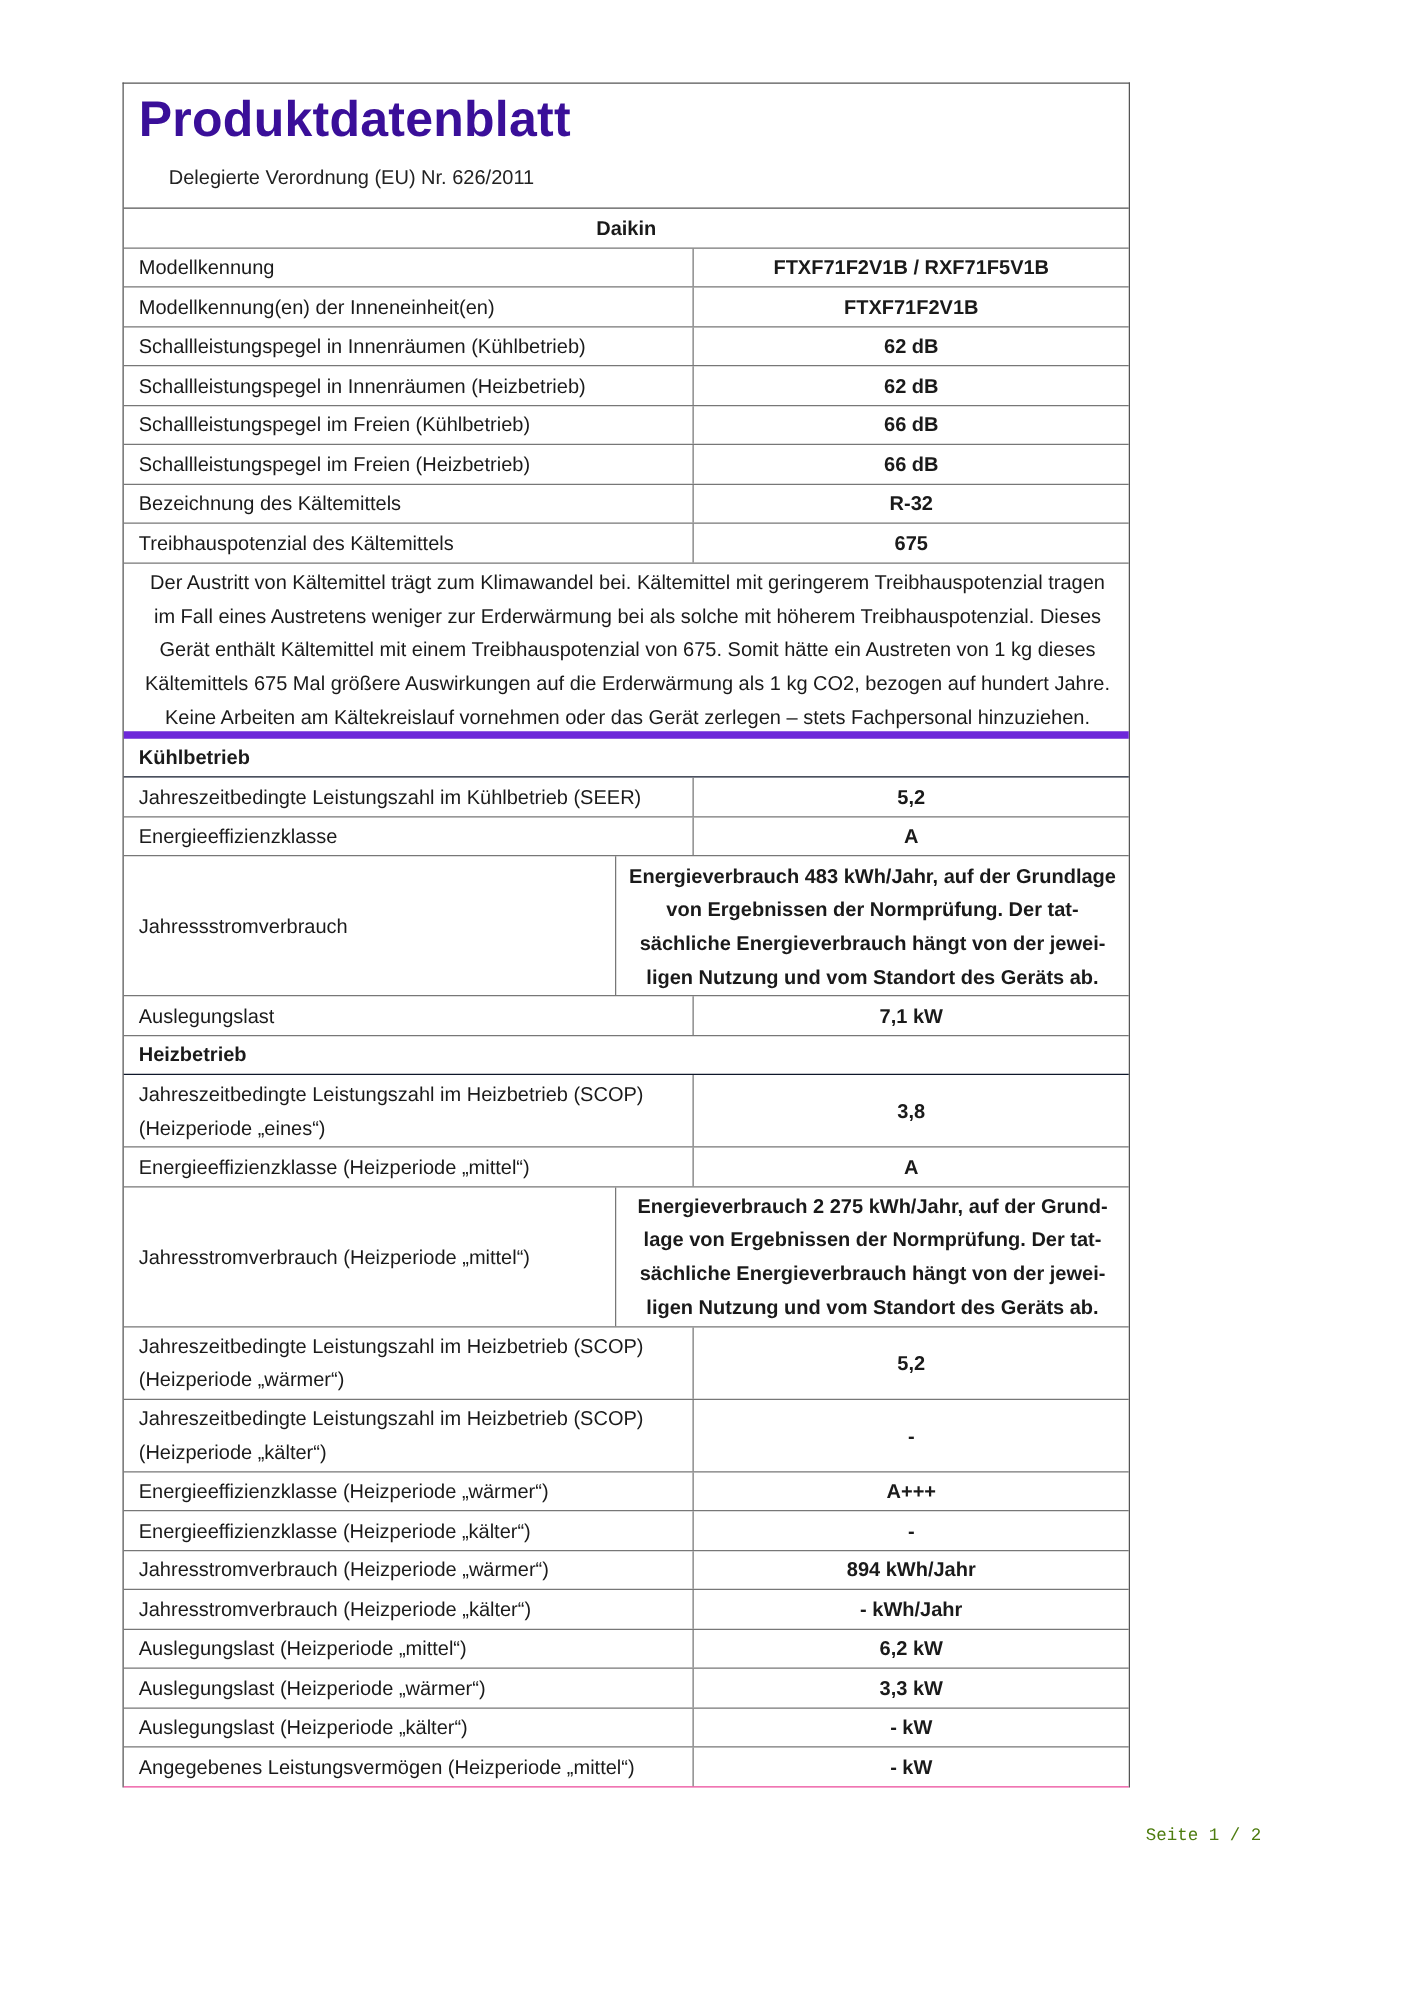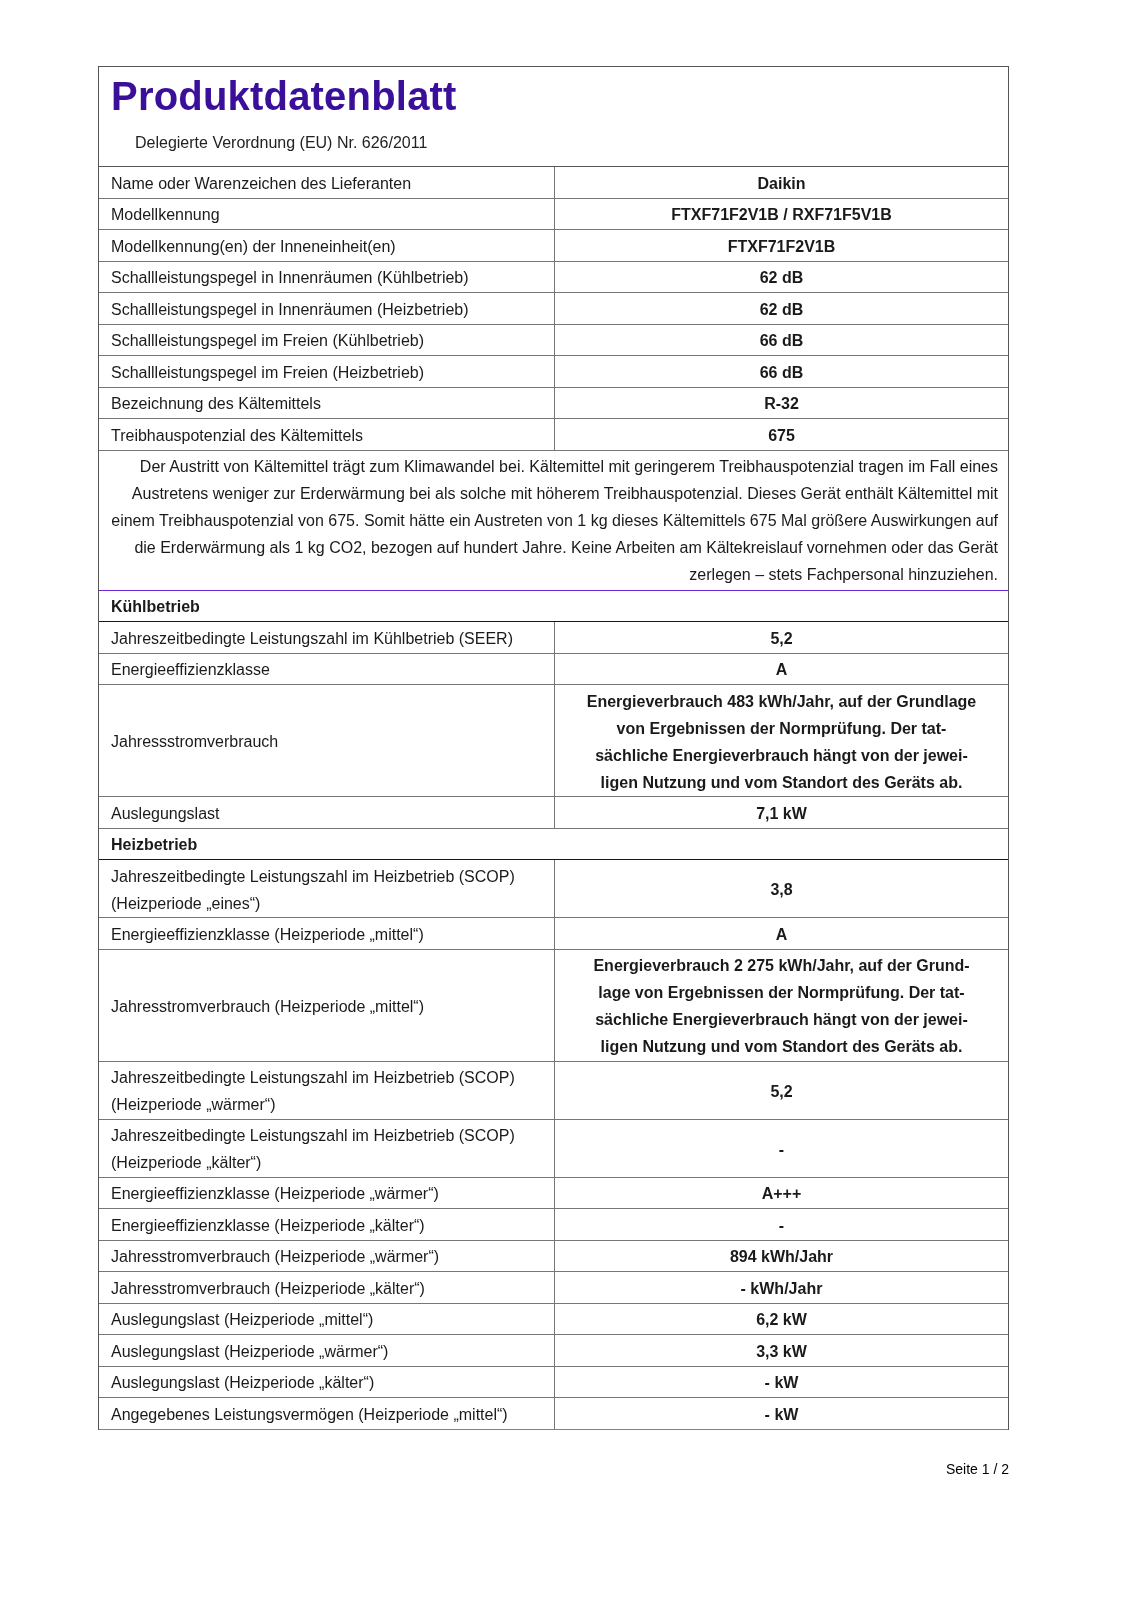--- a/index.html
+++ b/index.html
@@ -12,21 +12,21 @@
       height: 1600px;
       position: relative;
       overflow: hidden;
       font-family: "Liberation Sans", "DejaVu Sans", sans-serif;
       color: #1a1a1a;
     }
     .sheet {
       position: absolute;
       left: 98px;
       top: 66px;
-      width: 911px;
+      width: 806px;
       border: 1px solid #555;
       border-bottom: none;
       box-sizing: border-box;
     }
     .title-block {
       height: 100px;
       border-bottom: 1px solid #555;
       padding-left: 12px;
       box-sizing: border-box;
       position: relative;
@@ -90,51 +90,50 @@
       height: 31.5px;
       border-bottom: 1px solid #0f172a;
       padding: 2px 12px 0 12px;
       box-sizing: border-box;
       font-weight: bold;
       font-size: 16px;
       line-height: 27px;
     }
     .paragraph {
       height: 140px;
-      border-bottom: 1px solid #6d28d9;
+      border-bottom: 6px solid #6d28d9;
       padding: 2px 10px 0 12px;
       box-sizing: border-box;
       font-size: 16px;
       line-height: 27px;
-      text-align: right;
+      text-align: center;
     }
     .last-row {
       border-bottom: 1px solid #ec4899;
     }
     .footer {
       position: absolute;
       top: 1461px;
       right: 122px;
-      font-family: Liberation Sans, sans-serif;
+      font-family: Liberation Mono, monospace;
       font-size: 14px;
-      color: #000000;
+      color: #4d7c0f;
     }
   </style>
 </head>
 <body>
 
 <div class="sheet">
 
   <div class="title-block">
     <h1 class="title">Produktdatenblatt</h1>
     <div class="subtitle">Delegierte Verordnung (EU) Nr. 626/2011</div>
   </div>
 
   <div class="row h1">
-    <div class="label">Name oder Warenzeichen des Lieferanten</div>
     <div class="value">Daikin</div>
   </div>
   <div class="row h1">
     <div class="label">Modellkennung</div>
     <div class="value">FTXF71F2V1B / RXF71F5V1B</div>
   </div>
   <div class="row h1">
     <div class="label">Modellkennung(en) der Inneneinheit(en)</div>
     <div class="value">FTXF71F2V1B</div>
   </div>

